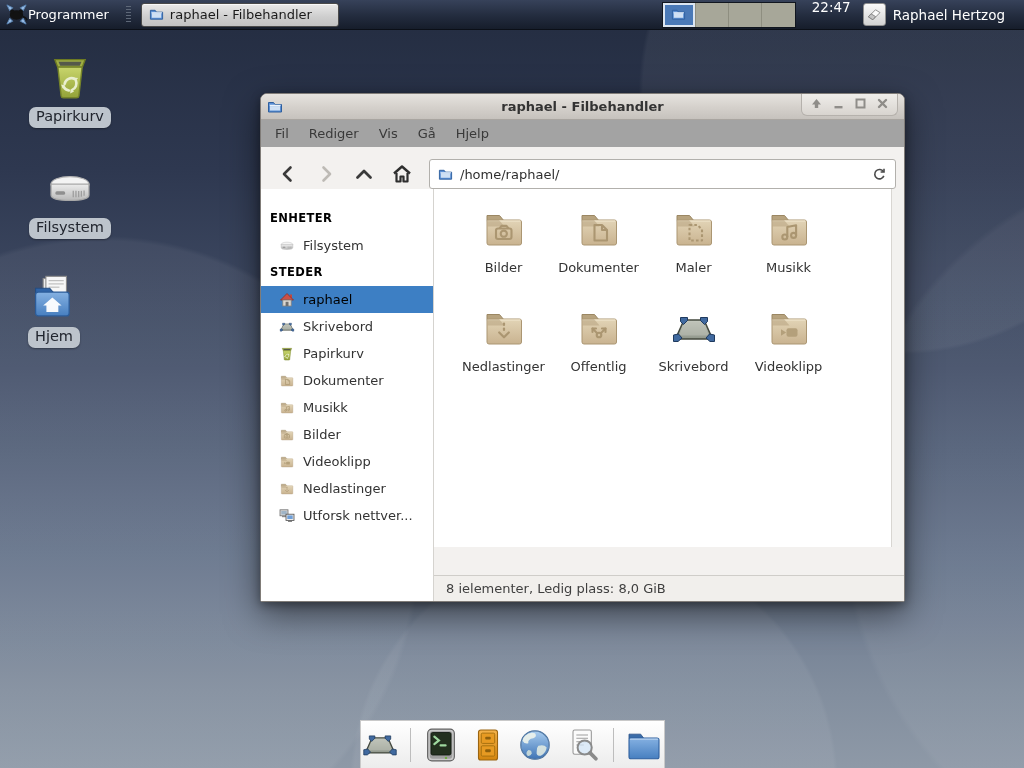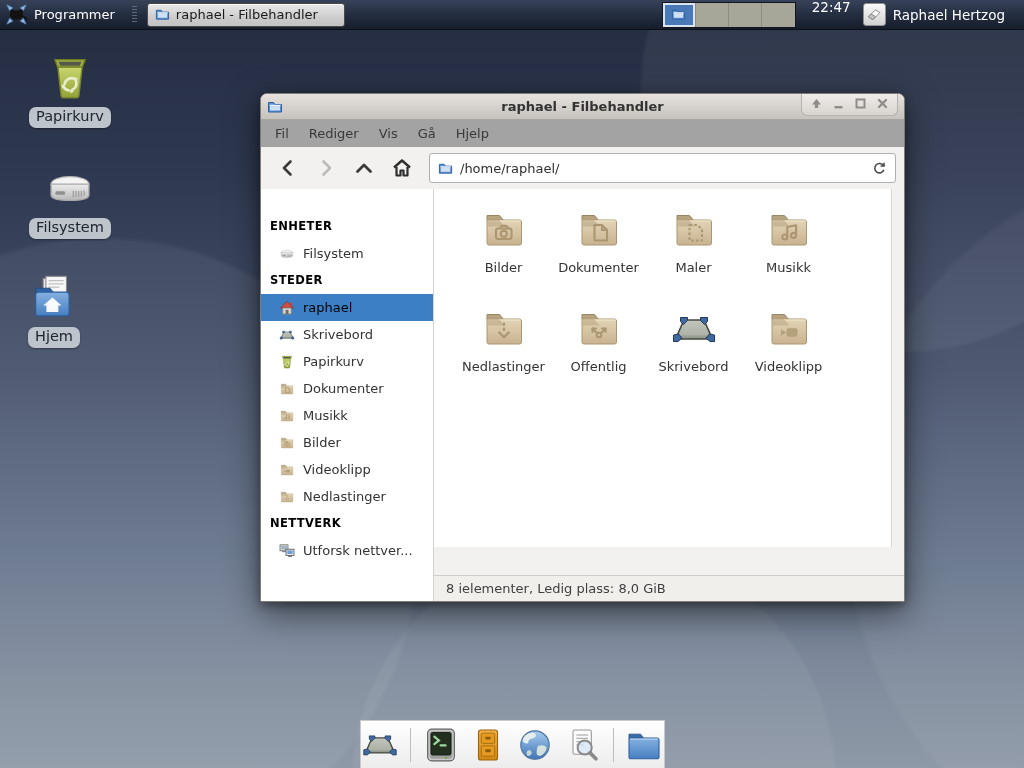--- a/index.html
+++ b/index.html
@@ -17,21 +17,21 @@
   svg { display:block; }
 
   
   .panel {
     position:absolute; left:0; top:0; width:1024px; height:30px;
     background:linear-gradient(180deg,#37425a 0%,#232c3e 55%,#161d2b 100%);
     display:flex; align-items:center; color:#fff; font-size:13px;
     border-bottom:1px solid #0b0f17; z-index:50;
   }
   .panel-left { display:flex; align-items:center; gap:7px; padding-left:5px; }
-  .app-menu { display:flex; align-items:center; gap:6px; cursor:default; }
+  .app-menu { display:flex; align-items:center; cursor:default; }
   .task-grip {
     width:5px; height:18px; margin-left:10px;
     background:repeating-linear-gradient(180deg,#5c6activated678 0 1px, transparent 1px 3px);
     background:repeating-linear-gradient(180deg,#5e6878 0 1px, transparent 1px 3px);
   }
   .task-button {
     margin-left:3px; width:198px; height:24px;
     background:linear-gradient(180deg,#e9e9e9,#cdcdcd 60%,#c2c2c2);
     border:1px solid #4a4a4a; border-radius:3px;
     display:flex; align-items:center; gap:6px; padding:0 7px;
@@ -79,30 +79,30 @@
     position:absolute; left:0; right:0; text-align:center;
     font-weight:bold; font-size:13px; color:#333; pointer-events:none;
   }
   .caption-buttons {
     margin-left:auto; display:flex; align-items:center; gap:9px; z-index:2;
     background:linear-gradient(180deg,#efedea,#d8d4cf); border:1px solid #b5b1ac;
     border-top:none; border-radius:0 0 6px 6px; padding:3px 8px 4px 8px; height:22px; margin-top:-4px;
   }
   .menubar { height:27px; display:flex; align-items:center; padding-left:4px; background:#a3a3a3; }
   .menu-item { padding:4px 10px; font-size:13px; color:#3a3a3a; }
-  .toolbar { height:42px; display:flex; align-items:center; padding:0 8px 0 10px; gap:4px; background:#f3f1ef; }
+  .toolbar { height:42px; display:flex; align-items:flex-end; padding:0 8px 0 10px; gap:4px; background:#f3f1ef; }
   .tool-btn { width:34px; height:30px; display:flex; align-items:center; justify-content:center; border-radius:3px; }
   .pathbar {
     flex:1; height:30px; margin-left:6px; background:#fff;
     border:1px solid #b2b0ac; border-radius:3px;
     display:flex; align-items:center; padding:0 8px; gap:7px;
   }
   .pathbar .path-text { font-size:13px; color:#2f2f2f; flex:1; }
   .win-content { flex:1; display:flex; min-height:0; }
-  .sidebar { width:173px; background:#fff; border-right:1px solid #d5d3cf; padding-top:24px; overflow:hidden; }
+  .sidebar { width:173px; background:#fff; border-right:1px solid #d5d3cf; padding-top:16px; overflow:hidden; }
   .side-header { height:27px; line-height:27px; padding-left:9px; font-size:11.5px; font-weight:bold; color:#000; letter-spacing:.4px; }
   .side-row { height:27px; display:flex; align-items:center; gap:8px; padding-left:18px; font-size:13px; color:#333; }
   .side-row.selected { background:#3d7fc4; color:#000000; }
   .right-pane { flex:1; display:flex; flex-direction:column; min-width:0; }
   .files-wrap { flex:1; display:flex; background:#fff; min-height:0; }
   .files-grid {
     flex:1; display:grid; grid-template-columns:repeat(4,95px);
     grid-auto-rows:99px; padding:17px 0 0 22px; align-content:start;
   }
   .file-item { display:flex; flex-direction:column; align-items:center; }
@@ -556,21 +556,20 @@
             <use href="#sy-folder-videos"></use>
           </svg>
         <span>Videoklipp</span>
       </div>
       <div class="side-row">
         <svg width="16" height="16">
             <use href="#sy-folder-downloads"></use>
           </svg>
         <span>Nedlastinger</span>
       </div>
-      <div class="side-header">NETTVERK</div>
       <div class="side-row">
         <svg width="16" height="16">
             <use href="#sy-network"></use>
           </svg>
         <span>Utforsk nettver...</span>
       </div>
     </div>
 
     <div class="right-pane">
       <div class="files-wrap">

